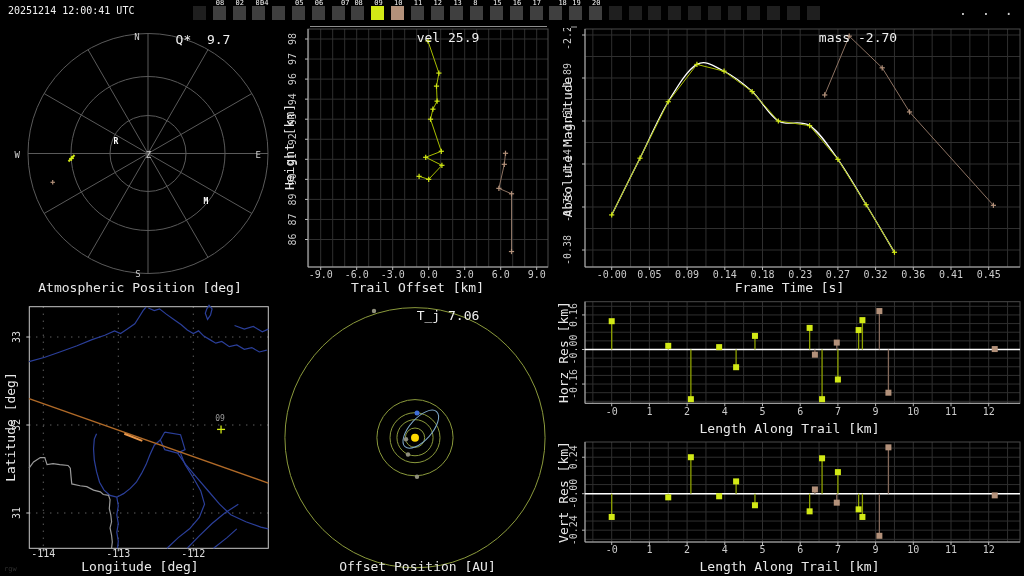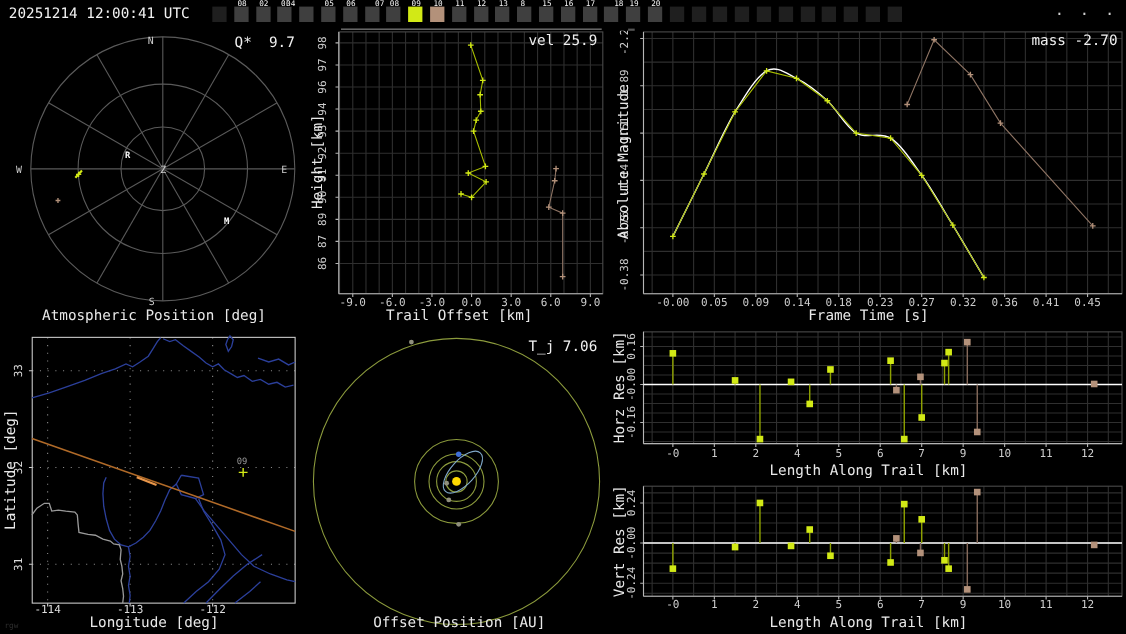--- a/index.html
+++ b/index.html
@@ -1,22 +1,22 @@
 <!DOCTYPE html>
 <html><head>
 <meta charset="utf-8">
 <style>
   html,body{margin:0;padding:0;background:#000;width:1024px;height:576px;overflow:hidden;}
   body{font-family:"DejaVu Sans Mono","Liberation Mono",monospace;color:#e8e8e8;position:relative;}
   .abs{position:absolute;pointer-events:none;text-align:center;}
   .ttl{font-size:13px;color:#e8e8e8;text-align:center;white-space:pre;}
-  .ann{font-size:13px;color:#f0f0f0;text-align:right;white-space:pre;}
+  .ann{font-size:13px;color:#f0f0f0;text-align:center;white-space:pre;}
   .ylab{font-size:13px;color:#e8e8e8;text-align:center;transform:rotate(-90deg);white-space:pre;}
   #topbar{position:absolute;left:0;top:0;width:1024px;height:27px;background:#000;}
-  #timestamp{position:absolute;left:8px;top:5px;font-size:13px;color:#f2f2f2;white-space:pre;}
+  #timestamp{position:absolute;left:8px;top:5px;font-size:10px;color:#f2f2f2;white-space:pre;}
   .fbox{position:absolute;top:6px;width:13px;height:14px;background:#3f3f3f;}
   .fbox.dark{background:#1f1f1f;}
   .flabel{position:absolute;top:-1px;font-size:7px;color:#f5f5f5;text-shadow:1px 1px 0 #000,-1px 1px 0 #000,1px -1px 0 #000,-1px -1px 0 #000;}
   #framescroll{position:absolute;left:310px;top:26px;width:237px;height:1px;background:#8f8f8f;}
   #framescroll2{position:absolute;left:571px;top:26px;width:6px;height:2px;background:#555;}
   #menu-dots{position:absolute;right:8px;top:2px;font-size:14px;color:#cfcfcf;letter-spacing:3px;pointer-events:auto;cursor:pointer;}
   #watermark{position:absolute;left:4px;top:565px;font-size:7px;color:#2e2e2e;}
   svg{position:absolute;display:block;}
   svg text{font-family:"DejaVu Sans Mono","Liberation Mono",monospace;}
 </style>

